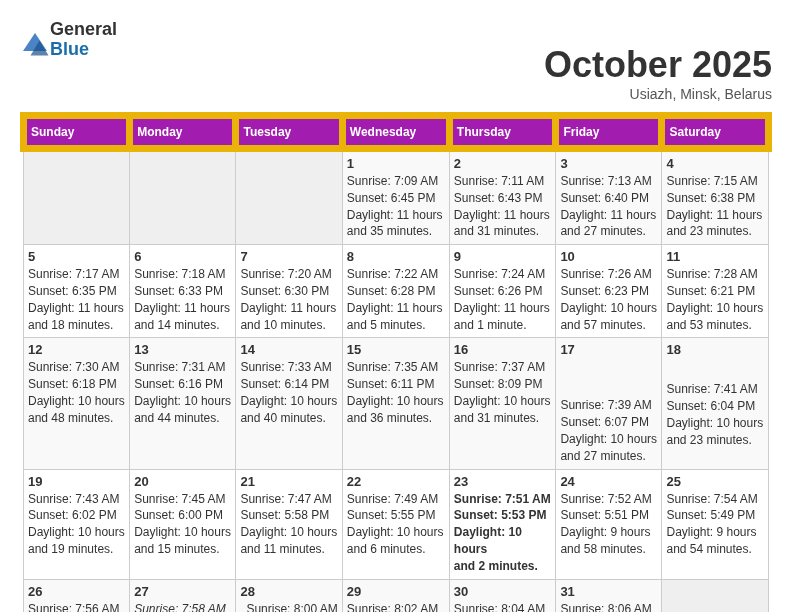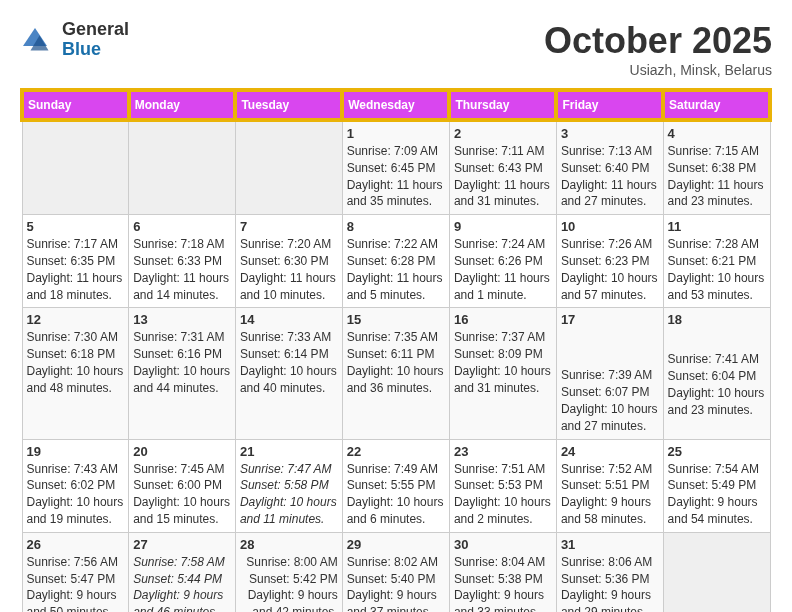--- a/index.html
+++ b/index.html
@@ -11,59 +11,60 @@
       padding: 20px;
     }
     .header-area {
       display: flex;
       justify-content: space-between;
       align-items: flex-start;
       margin-bottom: 10px;
     }
     .logo {
       display: flex;
-      align-items: center;
-      gap: 12px;
+      align-items: flex-end;
+      gap: 0;
     }
     .logo-text {
       font-size: 18px;
       font-weight: bold;
       line-height: 1.1;
     }
     .logo-general { color: #333; }
     .logo-blue { color: #1a6faa; }
     .logo-icon {
       width: 30px;
       height: 30px;
     }
     .title-area {
       text-align: right;
+      margin-top: 24px;
     }
     .month-title {
       font-size: 36px;
       font-weight: bold;
       color: #333;
     }
     .location {
       font-size: 14px;
       color: #555;
     }
     .calendar {
       width: 100%;
       border-collapse: collapse;
       font-size: 11px;
     }
     .calendar thead th {
-      background: #d946ef;
+      background: #a21caf;
       color: white;
       padding: 6px 4px;
       text-align: left;
       font-size: 12px;
       font-weight: bold;
-      border: 4px solid #eab308;
+      border: 7px solid #eab308;
     }
     .calendar tbody td {
       border: 1px solid #ccc;
       vertical-align: top;
       padding: 4px;
       width: 108px;
       min-height: 80px;
       background: #fff;
     }
     .calendar tbody tr:nth-child(odd) td {
@@ -269,35 +270,35 @@
         </td>
         <td>
           <span class="day-number">20</span>
           <div class="day-info" style="white-space: pre-line;">Sunrise: 7:45 AM
 Sunset: 6:00 PM
 Daylight: 10 hours
 and 15 minutes.</div>
         </td>
         <td>
           <span class="day-number">21</span>
-          <div class="day-info" style="white-space: pre-line; font-style: italic;">Sunrise: 7:47 AM
+          <div class="day-info" style="white-space: pre-line;">Sunrise: 7:47 AM
 Sunset: 5:58 PM
 Daylight: 10 hours
 and 11 minutes.</div>
         </td>
         <td>
           <span class="day-number">22</span>
           <div class="day-info" style="white-space: pre-line;">Sunrise: 7:49 AM
 Sunset: 5:55 PM
 Daylight: 10 hours
 and 6 minutes.</div>
         </td>
         <td>
           <span class="day-number">23</span>
-          <div class="day-info" style="white-space: pre-line;">Sunrise: 7:51 AM
+          <div class="day-info" style="white-space: pre-line; font-weight: bold;">Sunrise: 7:51 AM
 Sunset: 5:53 PM
 Daylight: 10 hours
 and 2 minutes.</div>
         </td>
         <td>
           <span class="day-number">24</span>
           <div class="day-info" style="white-space: pre-line;">Sunrise: 7:52 AM
 Sunset: 5:51 PM
 Daylight: 9 hours
 and 58 minutes.</div>

